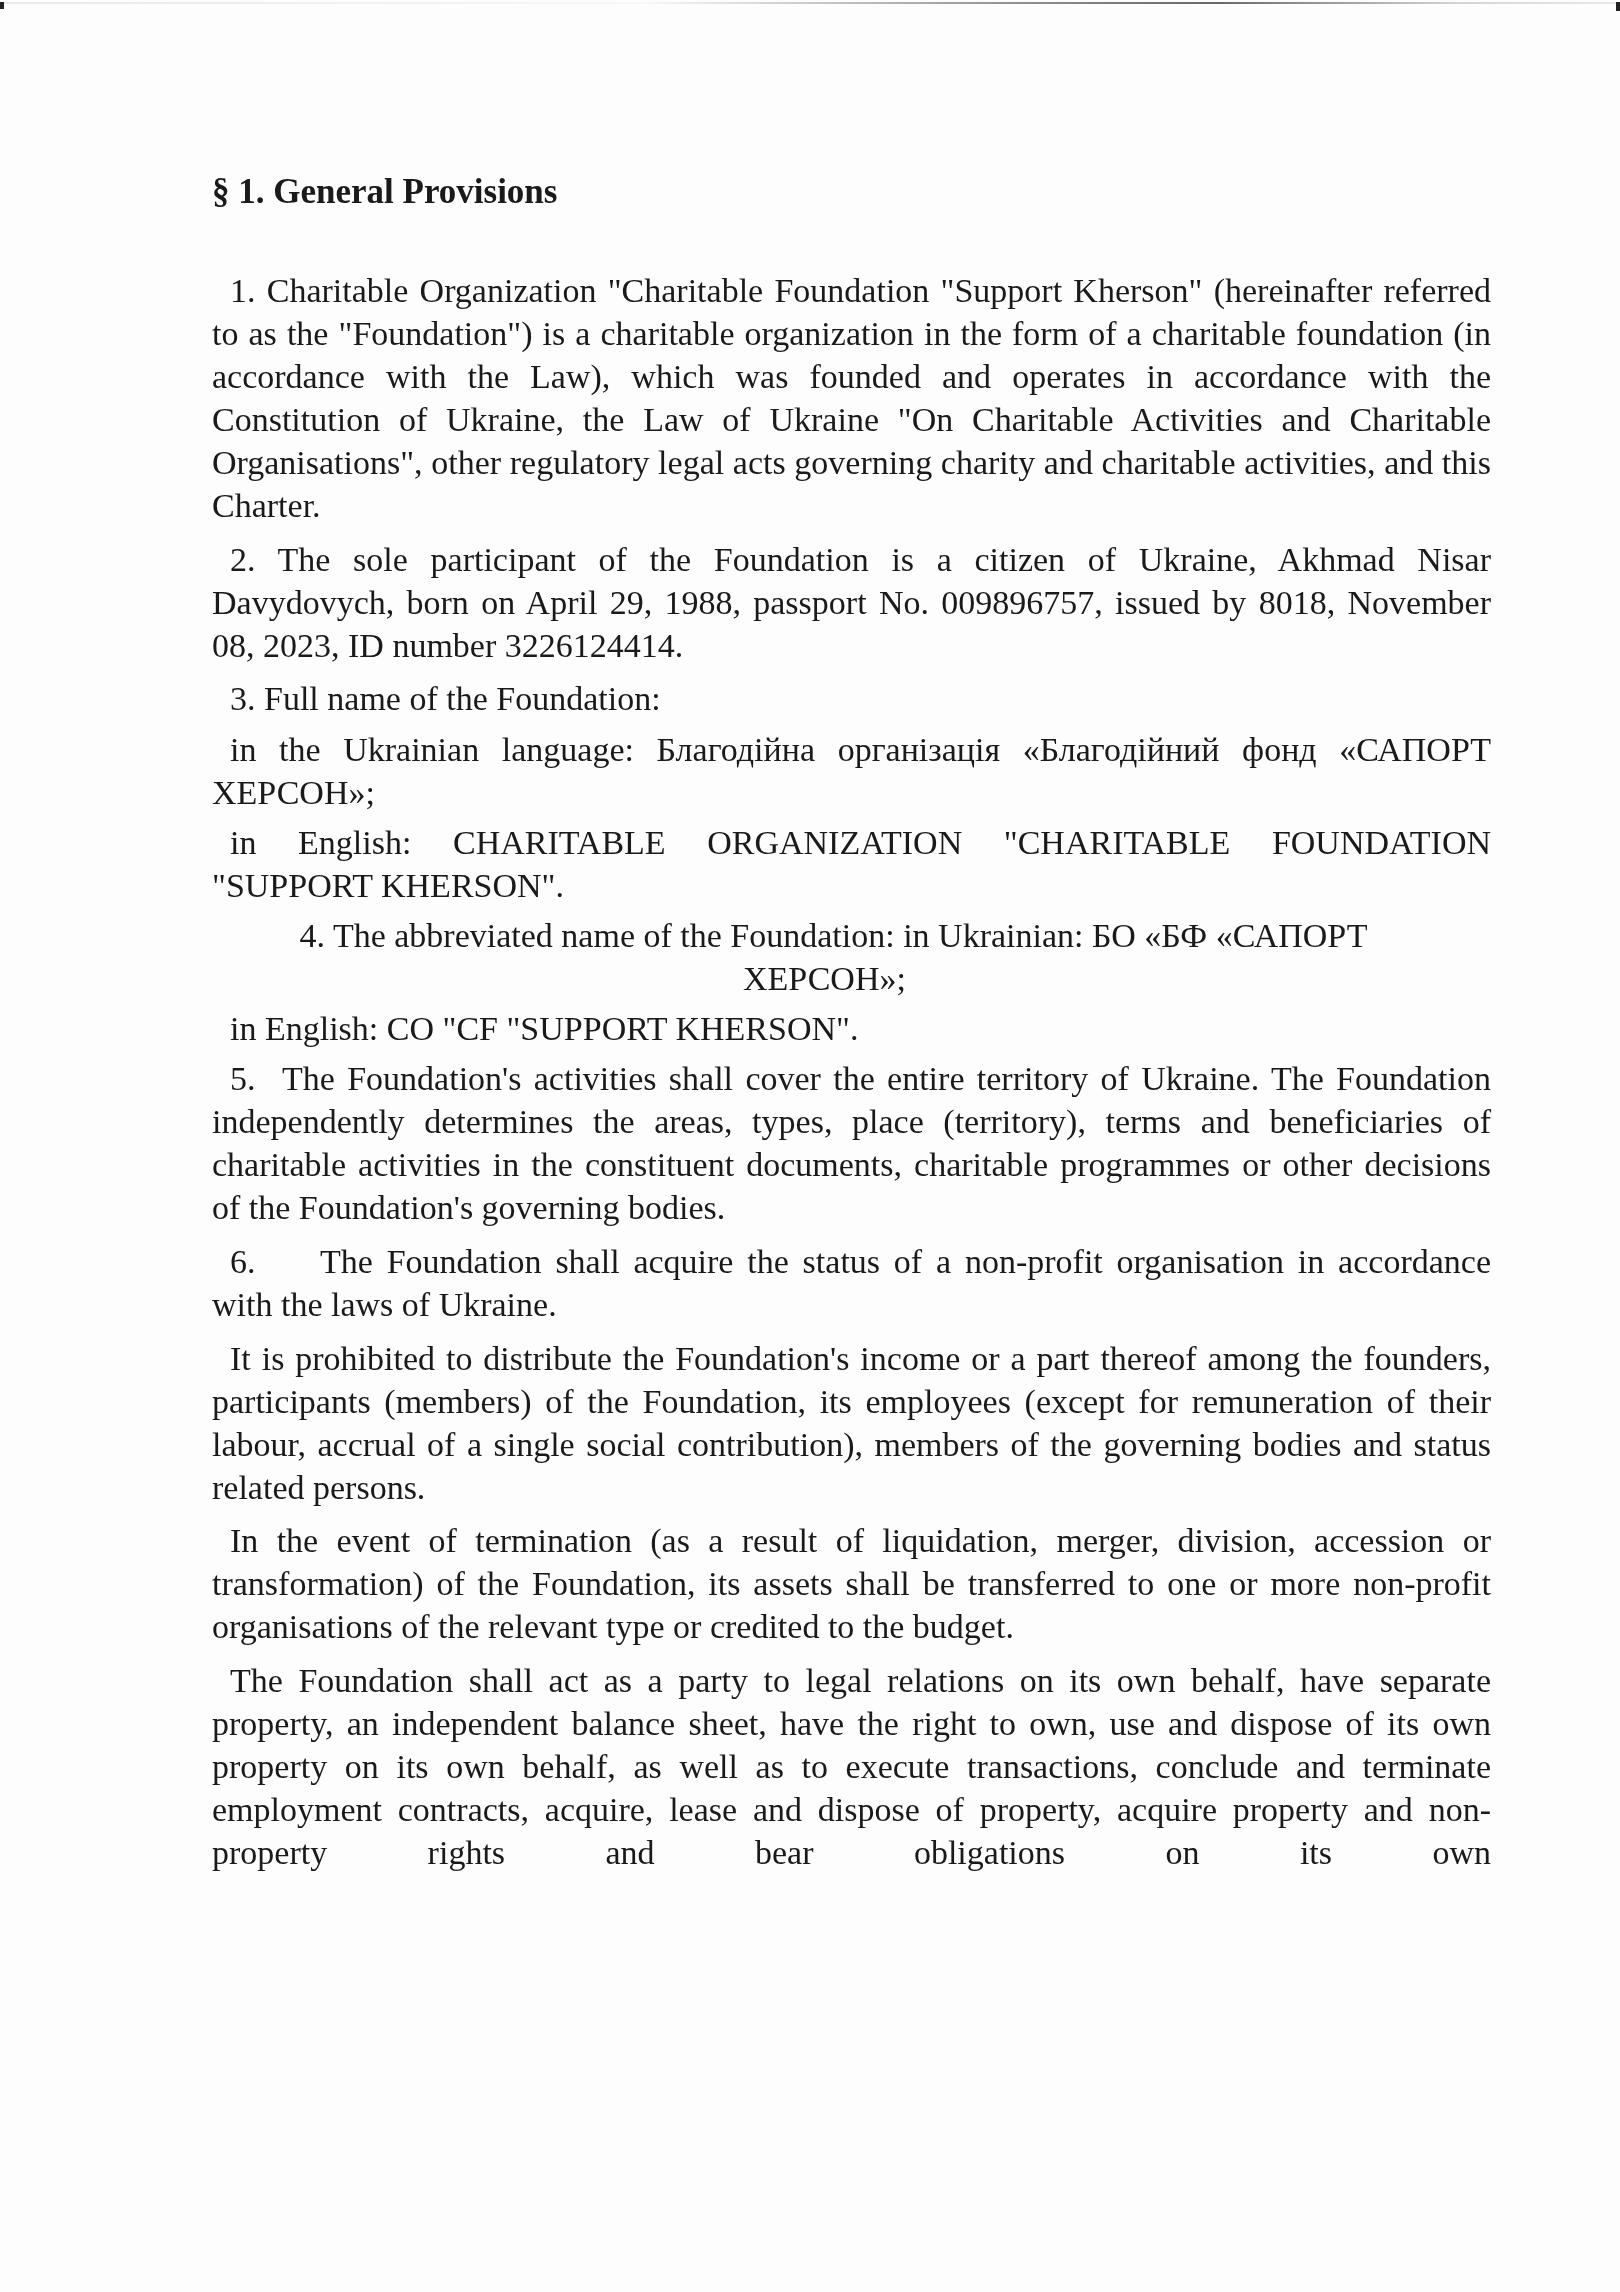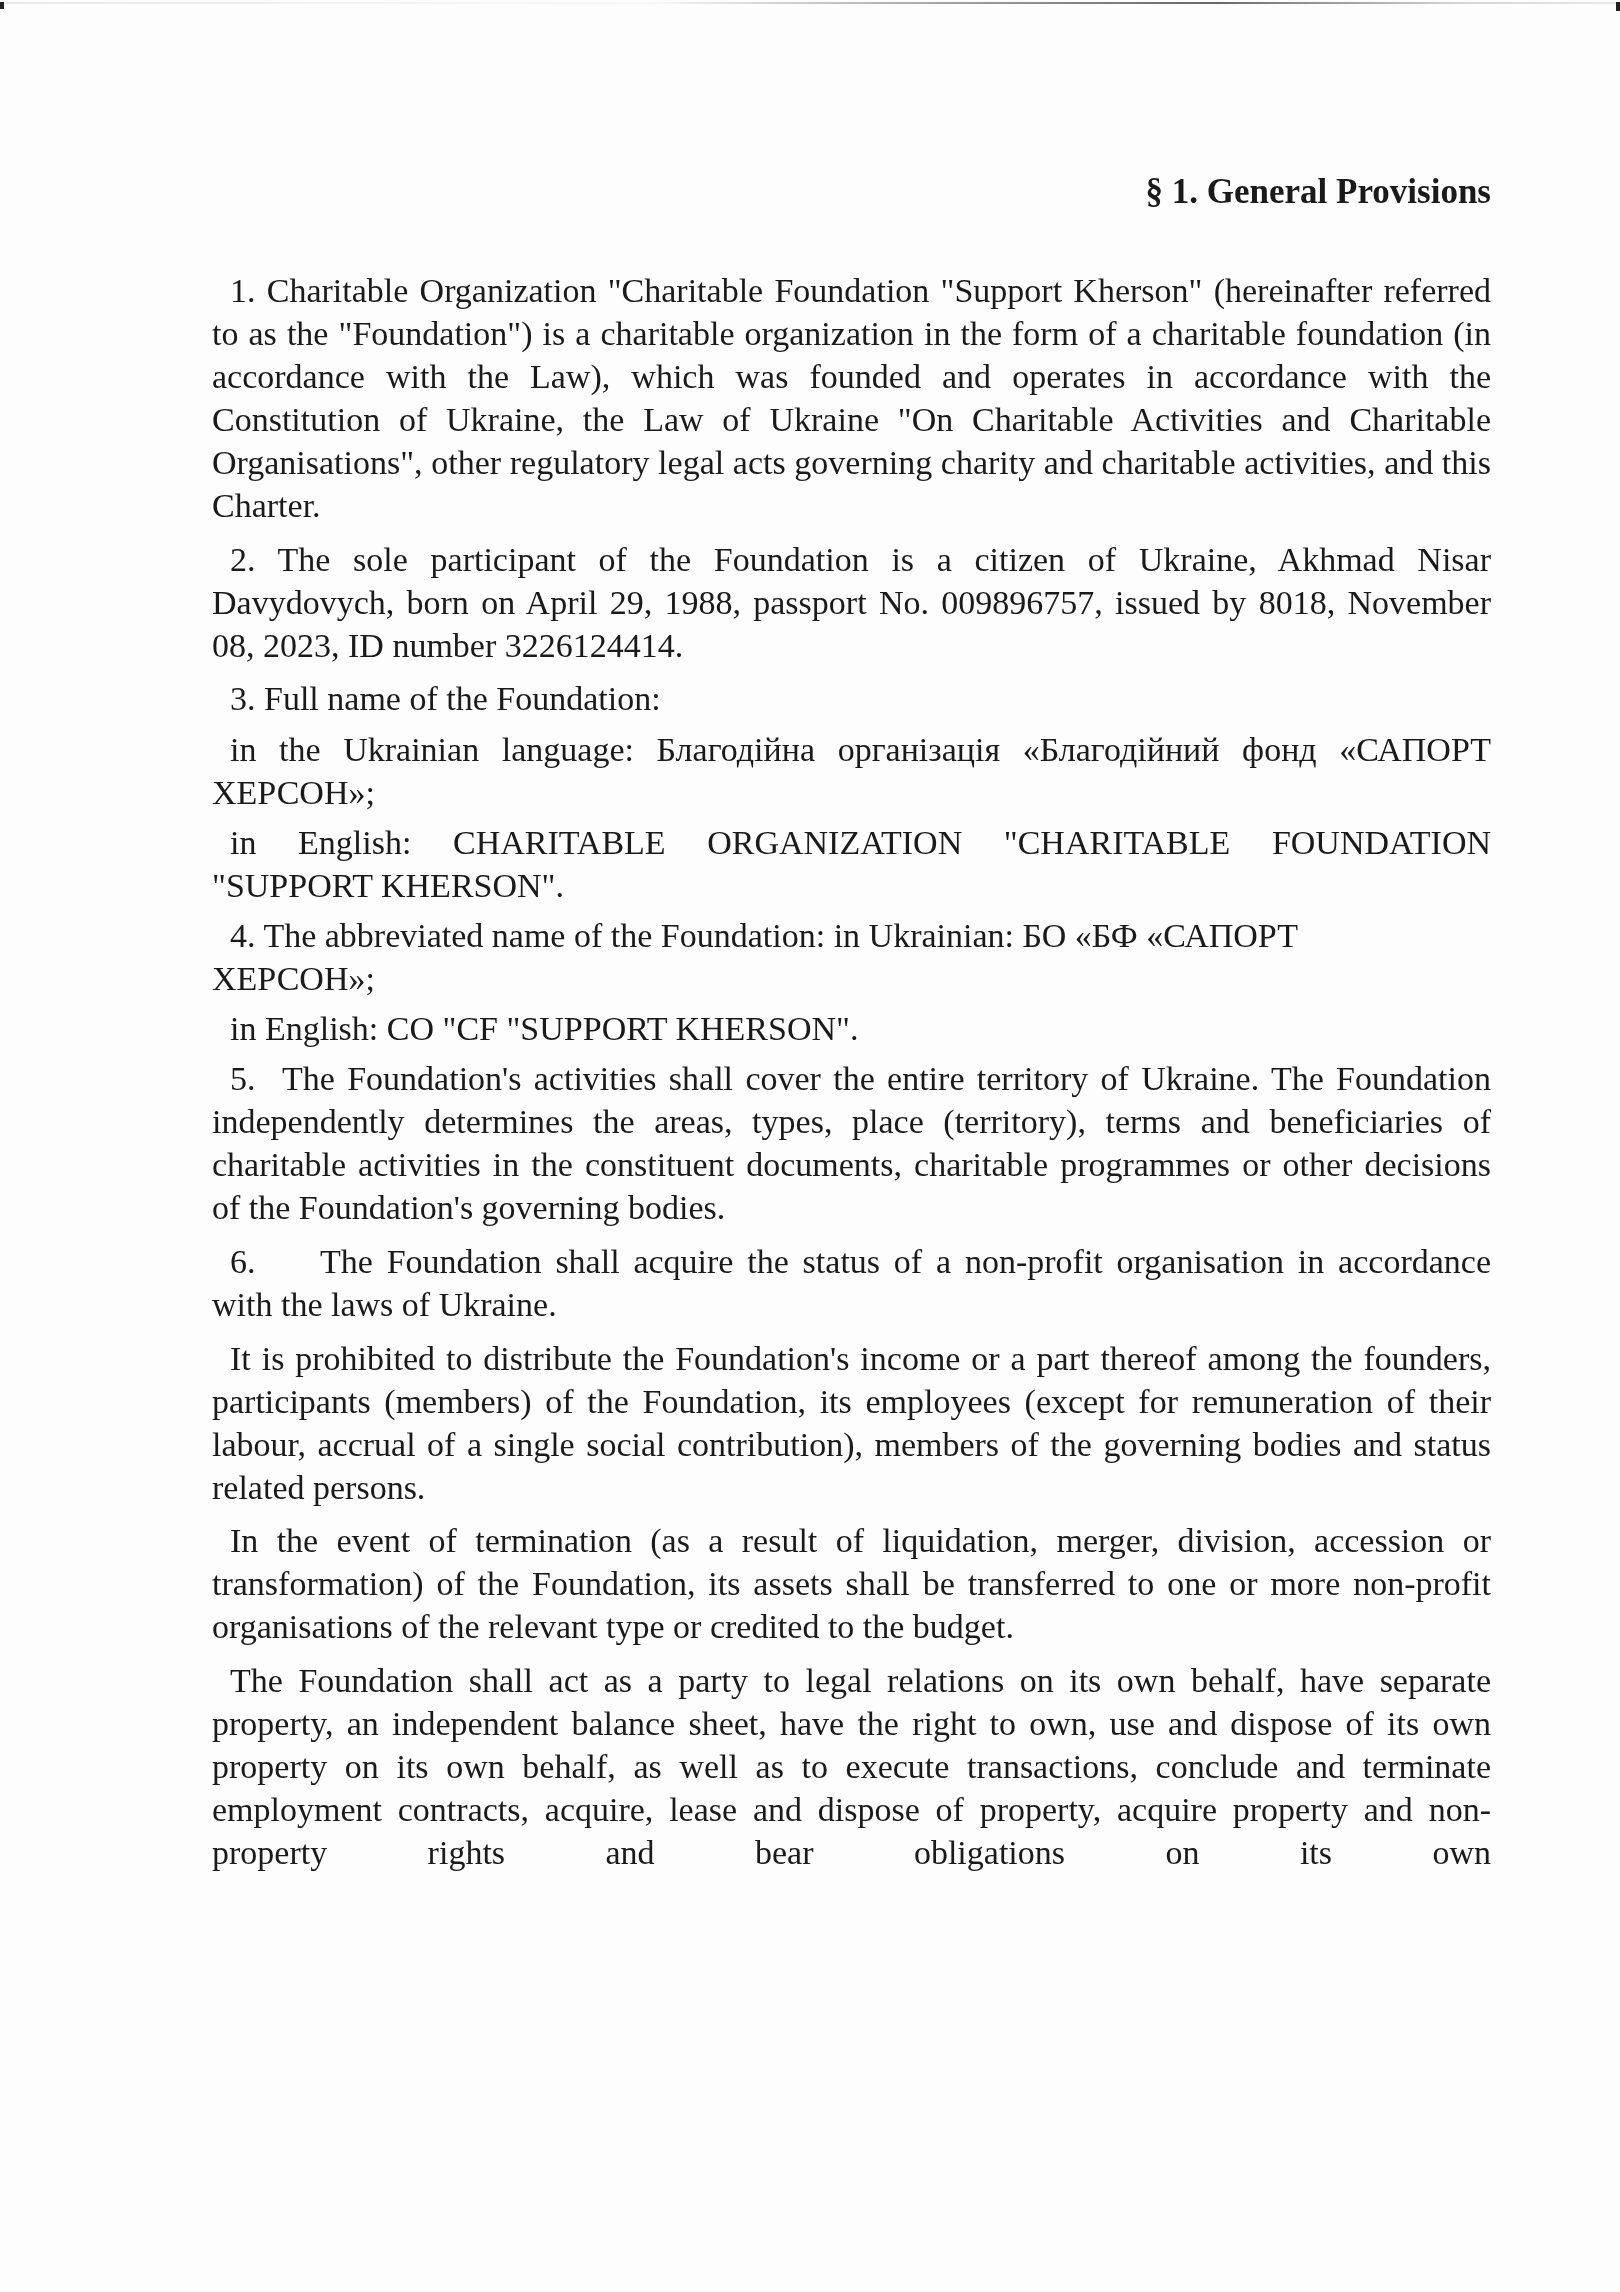--- a/index.html
+++ b/index.html
@@ -43,21 +43,21 @@
       position: absolute;
       left: 212px;
       top: 0;
       width: 1279px;
     }
     .section-title {
       position: absolute;
       top: 170px;
       left: 0;
       width: 1279px;
-      text-align: right;
+      text-align: left;
       font-weight: bold;
       font-size: 35px;
       line-height: 43px;
     }
     .body-text {
       position: absolute;
       top: 269px;
       left: 0;
       width: 1279px;
       font-size: 34px;
@@ -107,21 +107,21 @@
     <p class="para"><span class="num">1.</span> <span>Charitable Organization "Charitable Foundation "Support Kherson" (hereinafter referred to as the "Foundation") is a charitable organization in the form of a charitable foundation (in accordance with the Law), which was founded and operates in accordance with the Constitution of Ukraine, the Law of Ukraine "On Charitable Activities and Charitable Organisations", other regulatory legal acts governing charity and charitable activities, and this Charter.</span></p>
 
     <p class="para"><span class="num">2.</span> <span>The sole participant of the Foundation is a citizen of Ukraine, Akhmad Nisar Davydovych, born on April 29, 1988, passport No. 009896757, issued by 8018, November 08, 2023, ID number 3226124414.</span></p>
 
     <p class="para tight no-justify"><span class="num">3.</span> <span>Full name of the Foundation:</span></p>
 
     <p class="para tight"><span>in the Ukrainian language: Благодійна організація «Благодійний фонд «САПОРТ ХЕРСОН»;</span></p>
 
     <p class="para tight"><span>in English: CHARITABLE ORGANIZATION "CHARITABLE FOUNDATION "SUPPORT KHERSON".</span></p>
 
-    <p class="para tight no-justify" style="padding-right:54px;"><span class="num">4.</span> <span>The abbreviated name of the Foundation: in Ukrainian: БО «БФ «САПОРТ ХЕРСОН»;</span></p>
+    <p class="para tight no-justify" style="padding-right:54px;text-align:center;"><span class="num">4.</span> <span>The abbreviated name of the Foundation: in Ukrainian: БО «БФ «САПОРТ ХЕРСОН»;</span></p>
 
     <p class="para tight no-justify"><span>in English: CO "CF "SUPPORT KHERSON".</span></p>
 
     <p class="para mid-num"><span class="num">5.</span><span>The Foundation's activities shall cover the entire territory of Ukraine. The Foundation independently determines the areas, types, place (territory), terms and beneficiaries of charitable activities in the constituent documents, charitable programmes or other decisions of the Foundation's governing bodies.</span></p>
 
     <p class="para wide-num"><span class="num">6.</span><span>The Foundation shall acquire the status of a non-profit organisation in accordance with the laws of Ukraine.</span></p>
 
 
     <p class="para"><span>It is prohibited to distribute the Foundation's income or a part thereof among the founders, participants (members) of the Foundation, its employees (except for remuneration of their labour, accrual of a single social contribution), members of the governing bodies and status related persons.</span></p>
 

